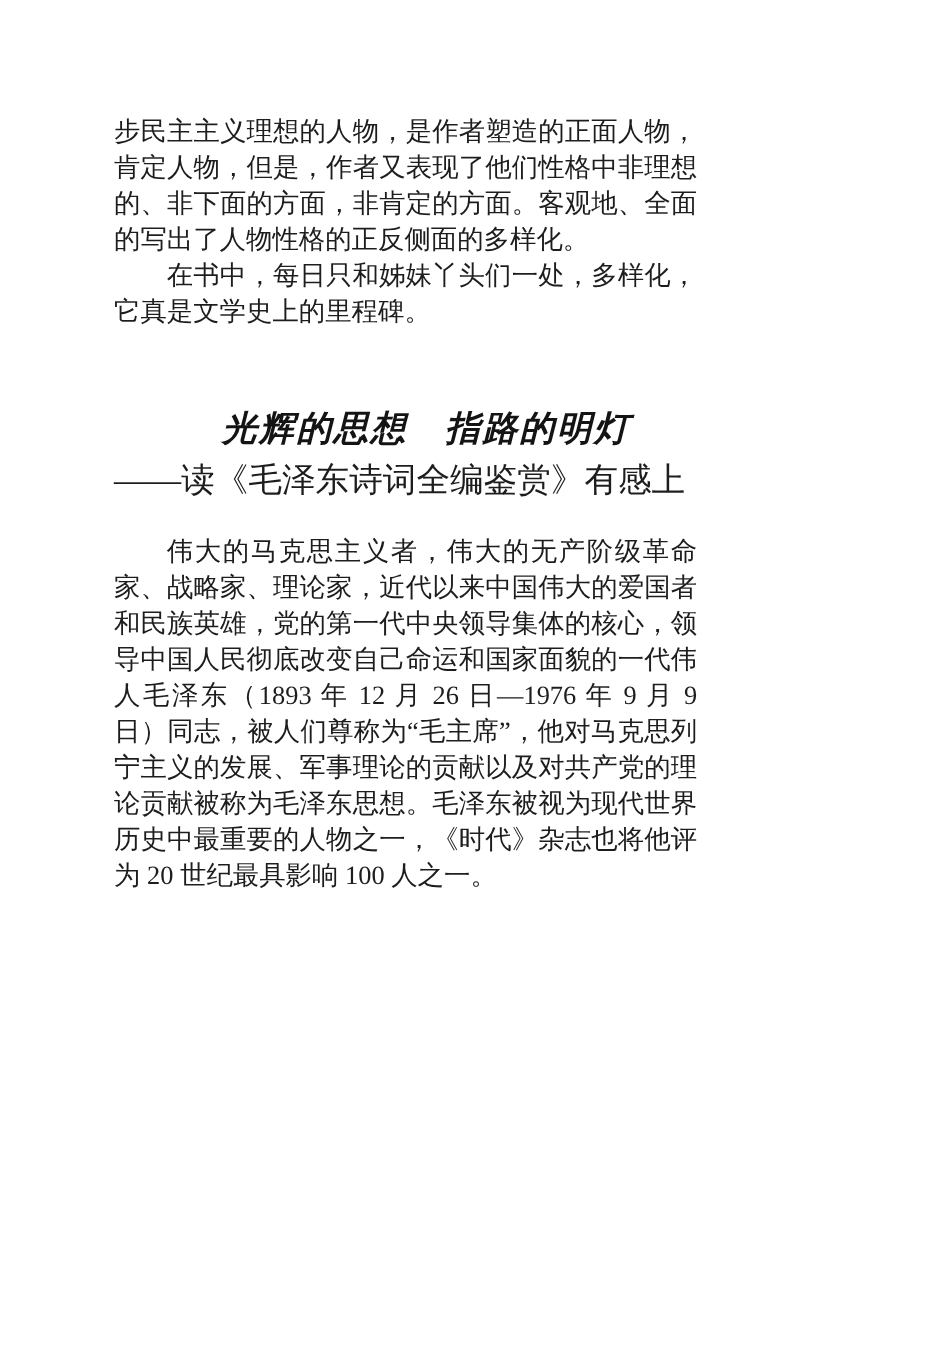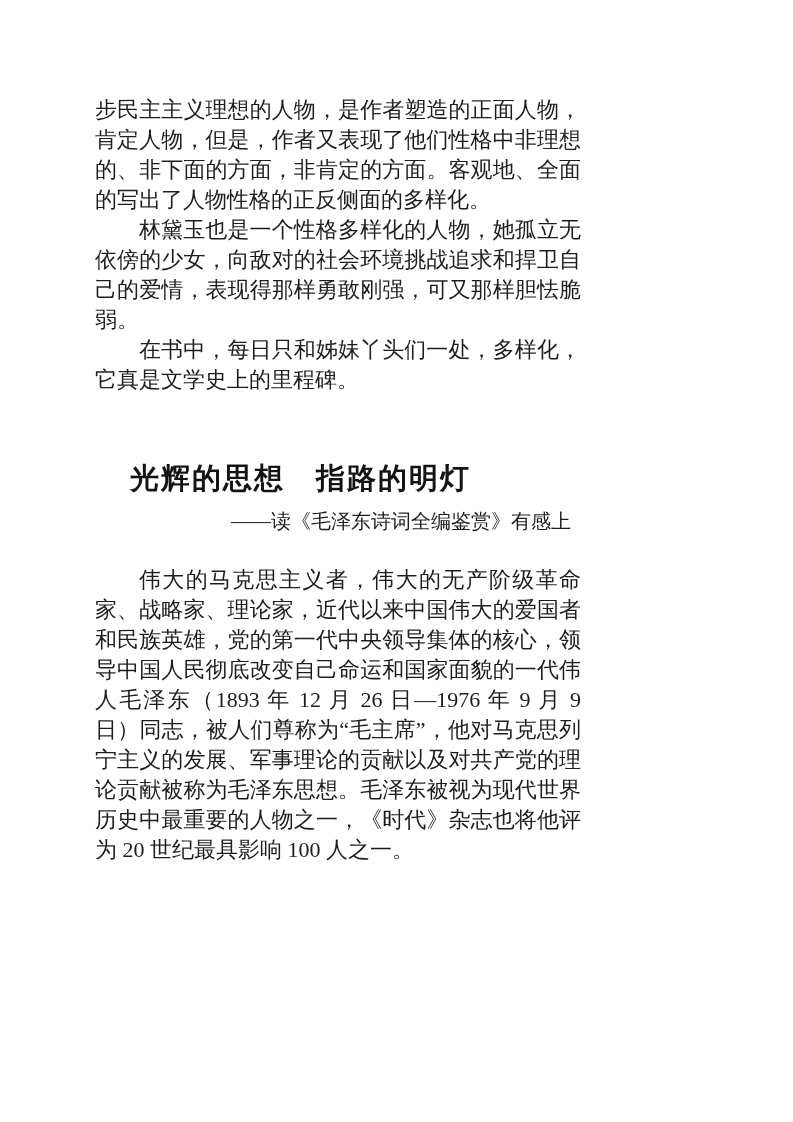--- a/index.html
+++ b/index.html
@@ -36,27 +36,28 @@
     margin-top: 64px;
   }
   .title {
     margin: 0;
     padding-left: 35px;
     font-family: "Liberation Sans", sans-serif;
     font-weight: bold;
     font-size: 29px;
     line-height: 38px;
     letter-spacing: 2px;
-    text-align: left;
+    text-align: center;
     color: #141414;
+    font-style: italic;
   }
   .subtitle {
     margin: 8px 0 28px 0;
     padding-right: 10px;
-    font-size: 20px;
+    font-size: 28px;
     line-height: 32px;
     text-align: right;
     color: #1d1d1d;
   }
   .footer {
     position: absolute;
     left: 0;
     right: 0;
     top: 1036px;
     text-align: center;
@@ -65,21 +66,20 @@
     color: #2a2a2a;
   }
 </style>
 </head>
 <body>
 
 <div class="page">
 
   <section>
     <p class="para no-indent">步民主主义理想的人物，是作者塑造的正面人物，肯定人物，但是，作者又表现了他们性格中非理想的、非下面的方面，非肯定的方面。客观地、全面的写出了人物性格的正反侧面的多样化。</p>
-    <p class="para">林黛玉也是一个性格多样化的人物，她孤立无依傍的少女，向敌对的社会环境挑战追求和捍卫自己的爱情，表现得那样勇敢刚强，可又那样胆怯脆弱。</p>
     <p class="para">
       <span>在书中，每日只和姊妹丫头们一处，多样化，它真是文学史上的里程碑。</span>
     </p>
   </section>
 
   <section>
     <header class="article2-header">
       <h1 class="title">光辉的思想　指路的明灯</h1>
       <p class="subtitle">——读《毛泽东诗词全编鉴赏》有感上</p>
     </header>

